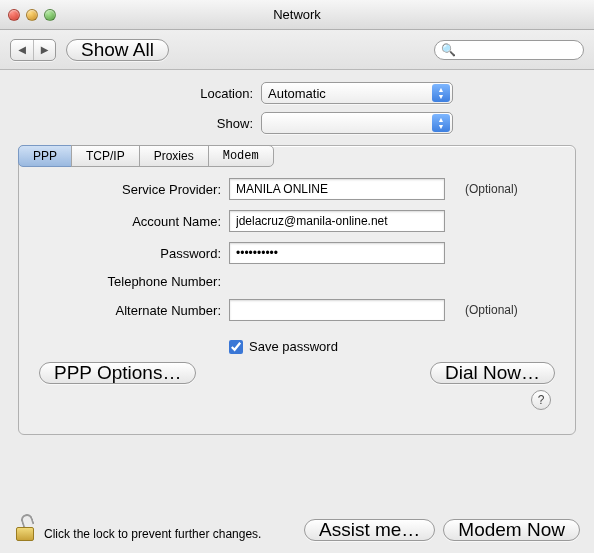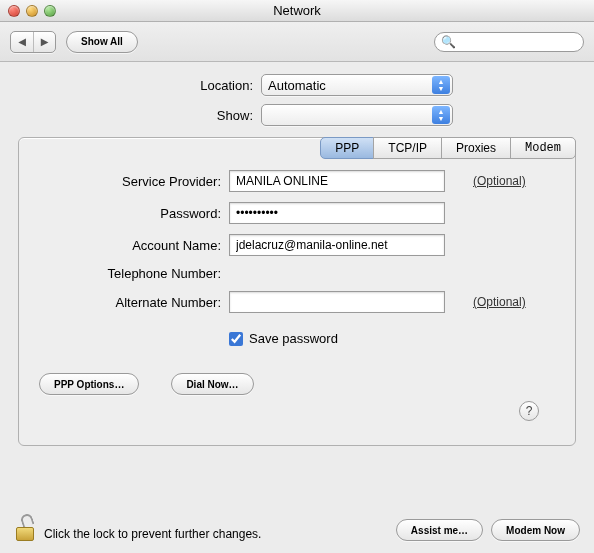--- a/index.html
+++ b/index.html
@@ -6,21 +6,21 @@
   body {
     font-family: "Lucida Grande", "Helvetica Neue", Arial, sans-serif;
     font-size: 13px;
     background: #ececec;
     width: 594px;
     height: 553px;
     overflow: hidden;
     color: #000;
   }
   .titlebar {
-    height: 22px;
+    height: 30px;
     background: linear-gradient(#f6f6f6, #dcdcdc);
     border-bottom: 1px solid #b0b0b0;
     display: flex;
     align-items: center;
     position: relative;
   }
   .traffic-lights {
     display: flex;
     gap: 6px;
     padding-left: 8px;
@@ -64,25 +64,24 @@
   }
   .segbtn .part + .part { border-left: 1px solid #bcbcbc; }
   .btn {
     display: inline-flex;
     align-items: center;
     padding: 0 14px;
     height: 22px;
     border: 1px solid #9a9a9a;
     border-radius: 14px;
     background: linear-gradient(#ffffff, #e6e6e6);
-    font-size: 10px;
+    font-size: 19px;
     box-shadow: 0 1px 0 rgba(255,255,255,0.6);
     cursor: default;
     white-space: nowrap;
-    font-weight: bold;
   }
   .toolbar-spacer { flex: 1; }
   .search {
     width: 150px; height: 20px;
     border: 1px solid #9a9a9a;
     border-radius: 11px;
     background: #fff;
     display: flex; align-items: center;
     padding: 0 6px;
     gap: 4px;
@@ -127,28 +126,28 @@
     color: #fff; font-size: 7px; line-height: 7px;
   }
   .tabs-wrap {
     margin: 10px 6px 0 6px;
     position: relative;
   }
   .tab-panel {
     border: 1px solid #b0b0b0;
     border-radius: 6px;
     background: #eeeeee;
-    padding: 32px 32px 24px 20px;
+    padding: 32px 20px 24px 20px;
     box-shadow: inset 0 1px 0 #fff;
     margin-top: 11px;
   }
   .tabs {
     position: absolute;
     top: 0; left: 0; right: 0;
-    display: flex; justify-content: flex-end;
+    display: flex; justify-content: flex-start;
     z-index: 2;
   }
   .tab {
     height: 22px;
     padding: 0 14px;
     display: flex; align-items: center;
     border: 1px solid #a4a4a4;
     background: linear-gradient(#fdfdfd,#e6e6e6);
     font-size: 12px;
     margin-left: -1px;
@@ -172,41 +171,41 @@
   .tfield {
     width: 216px; height: 22px;
     border: 1px solid #9a9a9a;
     background: #fff;
     box-shadow: inset 0 1px 2px rgba(0,0,0,0.15);
     padding: 0 6px;
     font-size: 12px;
     font-family: inherit;
     outline: none;
   }
-  .optional { font-size: 12px; color: #333; margin-left: 20px; text-decoration: underline; }
+  .optional { font-size: 12px; color: #333; margin-left: 12px; }
   .check-row {
     display: flex; align-items: center;
     margin-top: 18px;
   }
   .check-indent { width: 190px; }
   .check-body { flex: 1; }
   .chk-line { display: flex; align-items: center; gap: 6px; }
   input[type=checkbox] {
     width: 14px; height: 14px;
     accent-color: #3a77d6;
   }
   .help-text {
     font-size: 11px; color: #333;
     margin-top: 3px; line-height: 14px;
     padding-left: 20px;
     max-width: 320px;
   }
   .action-row {
-    display: flex; justify-content: flex-start; gap: 32px;
-    margin-top: 27px;
+    display: flex; justify-content: space-between; gap: 32px;
+    margin-top: 8px;
   }
   .help-corner {
     display: flex; justify-content: flex-end;
     margin: 6px 4px 0 0;
   }
   .helpbtn {
     width: 20px; height: 20px; border-radius: 50%;
     border: 1px solid #9a9a9a;
     background: linear-gradient(#ffffff,#e6e6e6);
     display: flex; align-items: center; justify-content: center;
@@ -297,27 +296,27 @@
 
     <div class="tab-panel">
 
       <div class="form-row">
         <div class="flbl">Service Provider:</div>
         <input class="tfield" type="text" value="MANILA ONLINE" style="">
         <span class="optional">(Optional)</span>
       </div>
 
       <div class="form-row">
+        <div class="flbl">Account Name:</div>
+        <input class="tfield" type="text" value="jdelacruz@manila-online.net" style="">
+      </div>
+
+      <div class="form-row">
         <div class="flbl">Password:</div>
         <input class="tfield" type="text" value="••••••••••" style="">
-      </div>
-
-      <div class="form-row">
-        <div class="flbl">Account Name:</div>
-        <input class="tfield" type="text" value="jdelacruz@manila-online.net" style="">
       </div>
 
       <div class="form-row">
         <div class="flbl">Telephone Number:</div>
       </div>
 
       <div class="form-row">
         <div class="flbl">Alternate Number:</div>
         <input class="tfield" type="text" value="" style="">
         <span class="optional">(Optional)</span>

